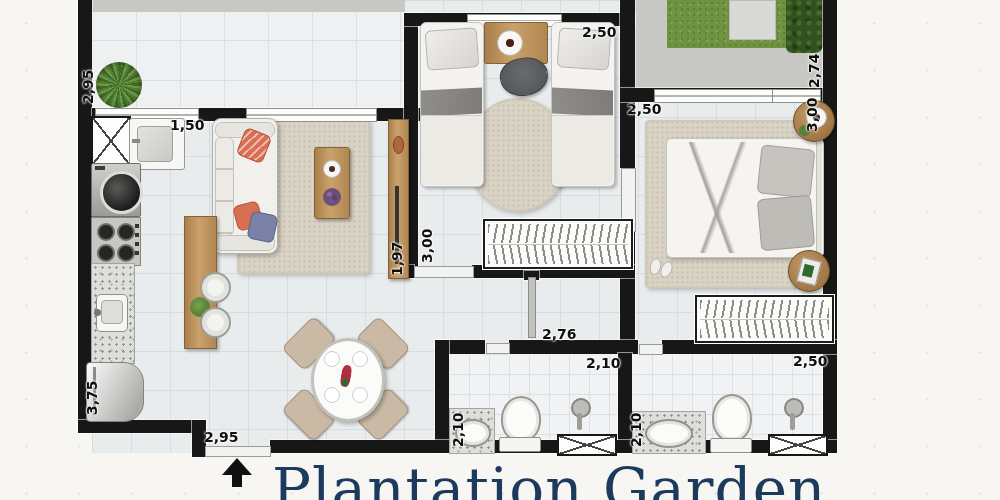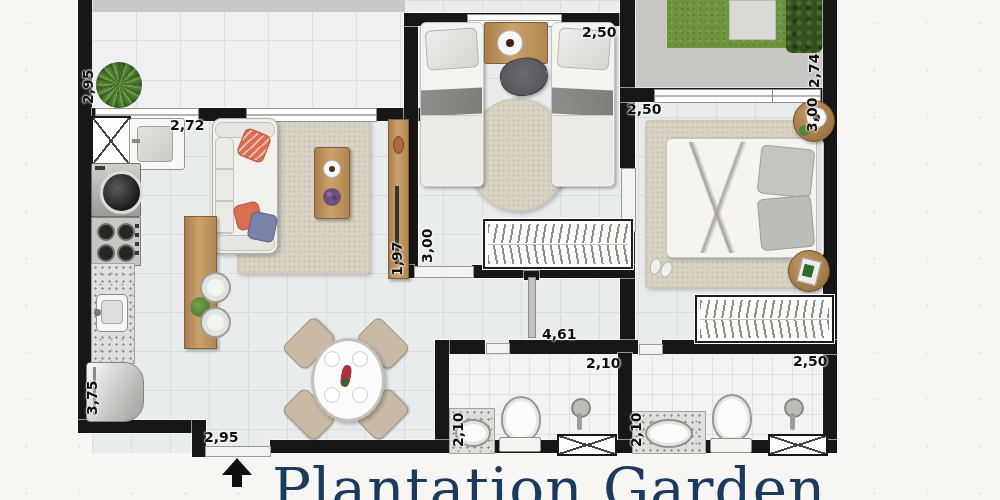--- a/index.html
+++ b/index.html
@@ -237,30 +237,30 @@
 
   <div class="granite" style="left:632px;top:411px;width:72px;height:41px;"></div>
   <div class="oval-sink" style="left:645px;top:419px;width:44px;height:25px;"></div>
   <div class="toilet-bowl" style="left:712px;top:394px;width:36px;height:44px;"></div>
   <div class="toilet-tank" style="left:710px;top:438px;width:40px;height:13px;"></div>
   <div class="shower-knob" style="left:784px;top:398px;"></div>
   <div class="shower-stem" style="left:790px;top:413px;"></div>
   <div class="xbox" style="left:768px;top:434px;width:56px;height:18px;"></div>
 
   <div class="dim v" style="left:80px;top:104px;">2,95</div>
-  <div class="dim" style="left:170px;top:117px;">2,72</div>
+  <div class="dim" style="left:170px;top:117px;">1,50</div>
   <div class="dim" style="left:582px;top:24px;">2,50</div>
   <div class="dim v" style="left:419px;top:263px;">3,00</div>
   <div class="dim v" style="left:389px;top:276px;">1,97</div>
   <div class="dim" style="left:627px;top:101px;">2,50</div>
   <div class="dim v" style="left:804px;top:132px;">3,00</div>
   <div class="dim v" style="left:806px;top:88px;">2,74</div>
   <div class="dim v" style="left:84px;top:415px;">3,75</div>
   <div class="dim" style="left:204px;top:429px;">2,95</div>
-  <div class="dim" style="left:542px;top:326px;">4,61</div>
+  <div class="dim" style="left:542px;top:326px;">2,76</div>
   <div class="dim" style="left:586px;top:355px;">2,10</div>
   <div class="dim v" style="left:450px;top:447px;">2,10</div>
   <div class="dim" style="left:793px;top:353px;">2,50</div>
   <div class="dim v" style="left:628px;top:447px;">2,10</div>
 
   <div class="abs" style="left:222px;top:458px;width:0;height:0;border-left:15px solid transparent;border-right:15px solid transparent;border-bottom:17px solid #101010;"></div>
   <div class="abs" style="left:232px;top:474px;width:10px;height:13px;background:#101010;"></div>
 
   <div class="watermark">Plantation Garden</div>
 

